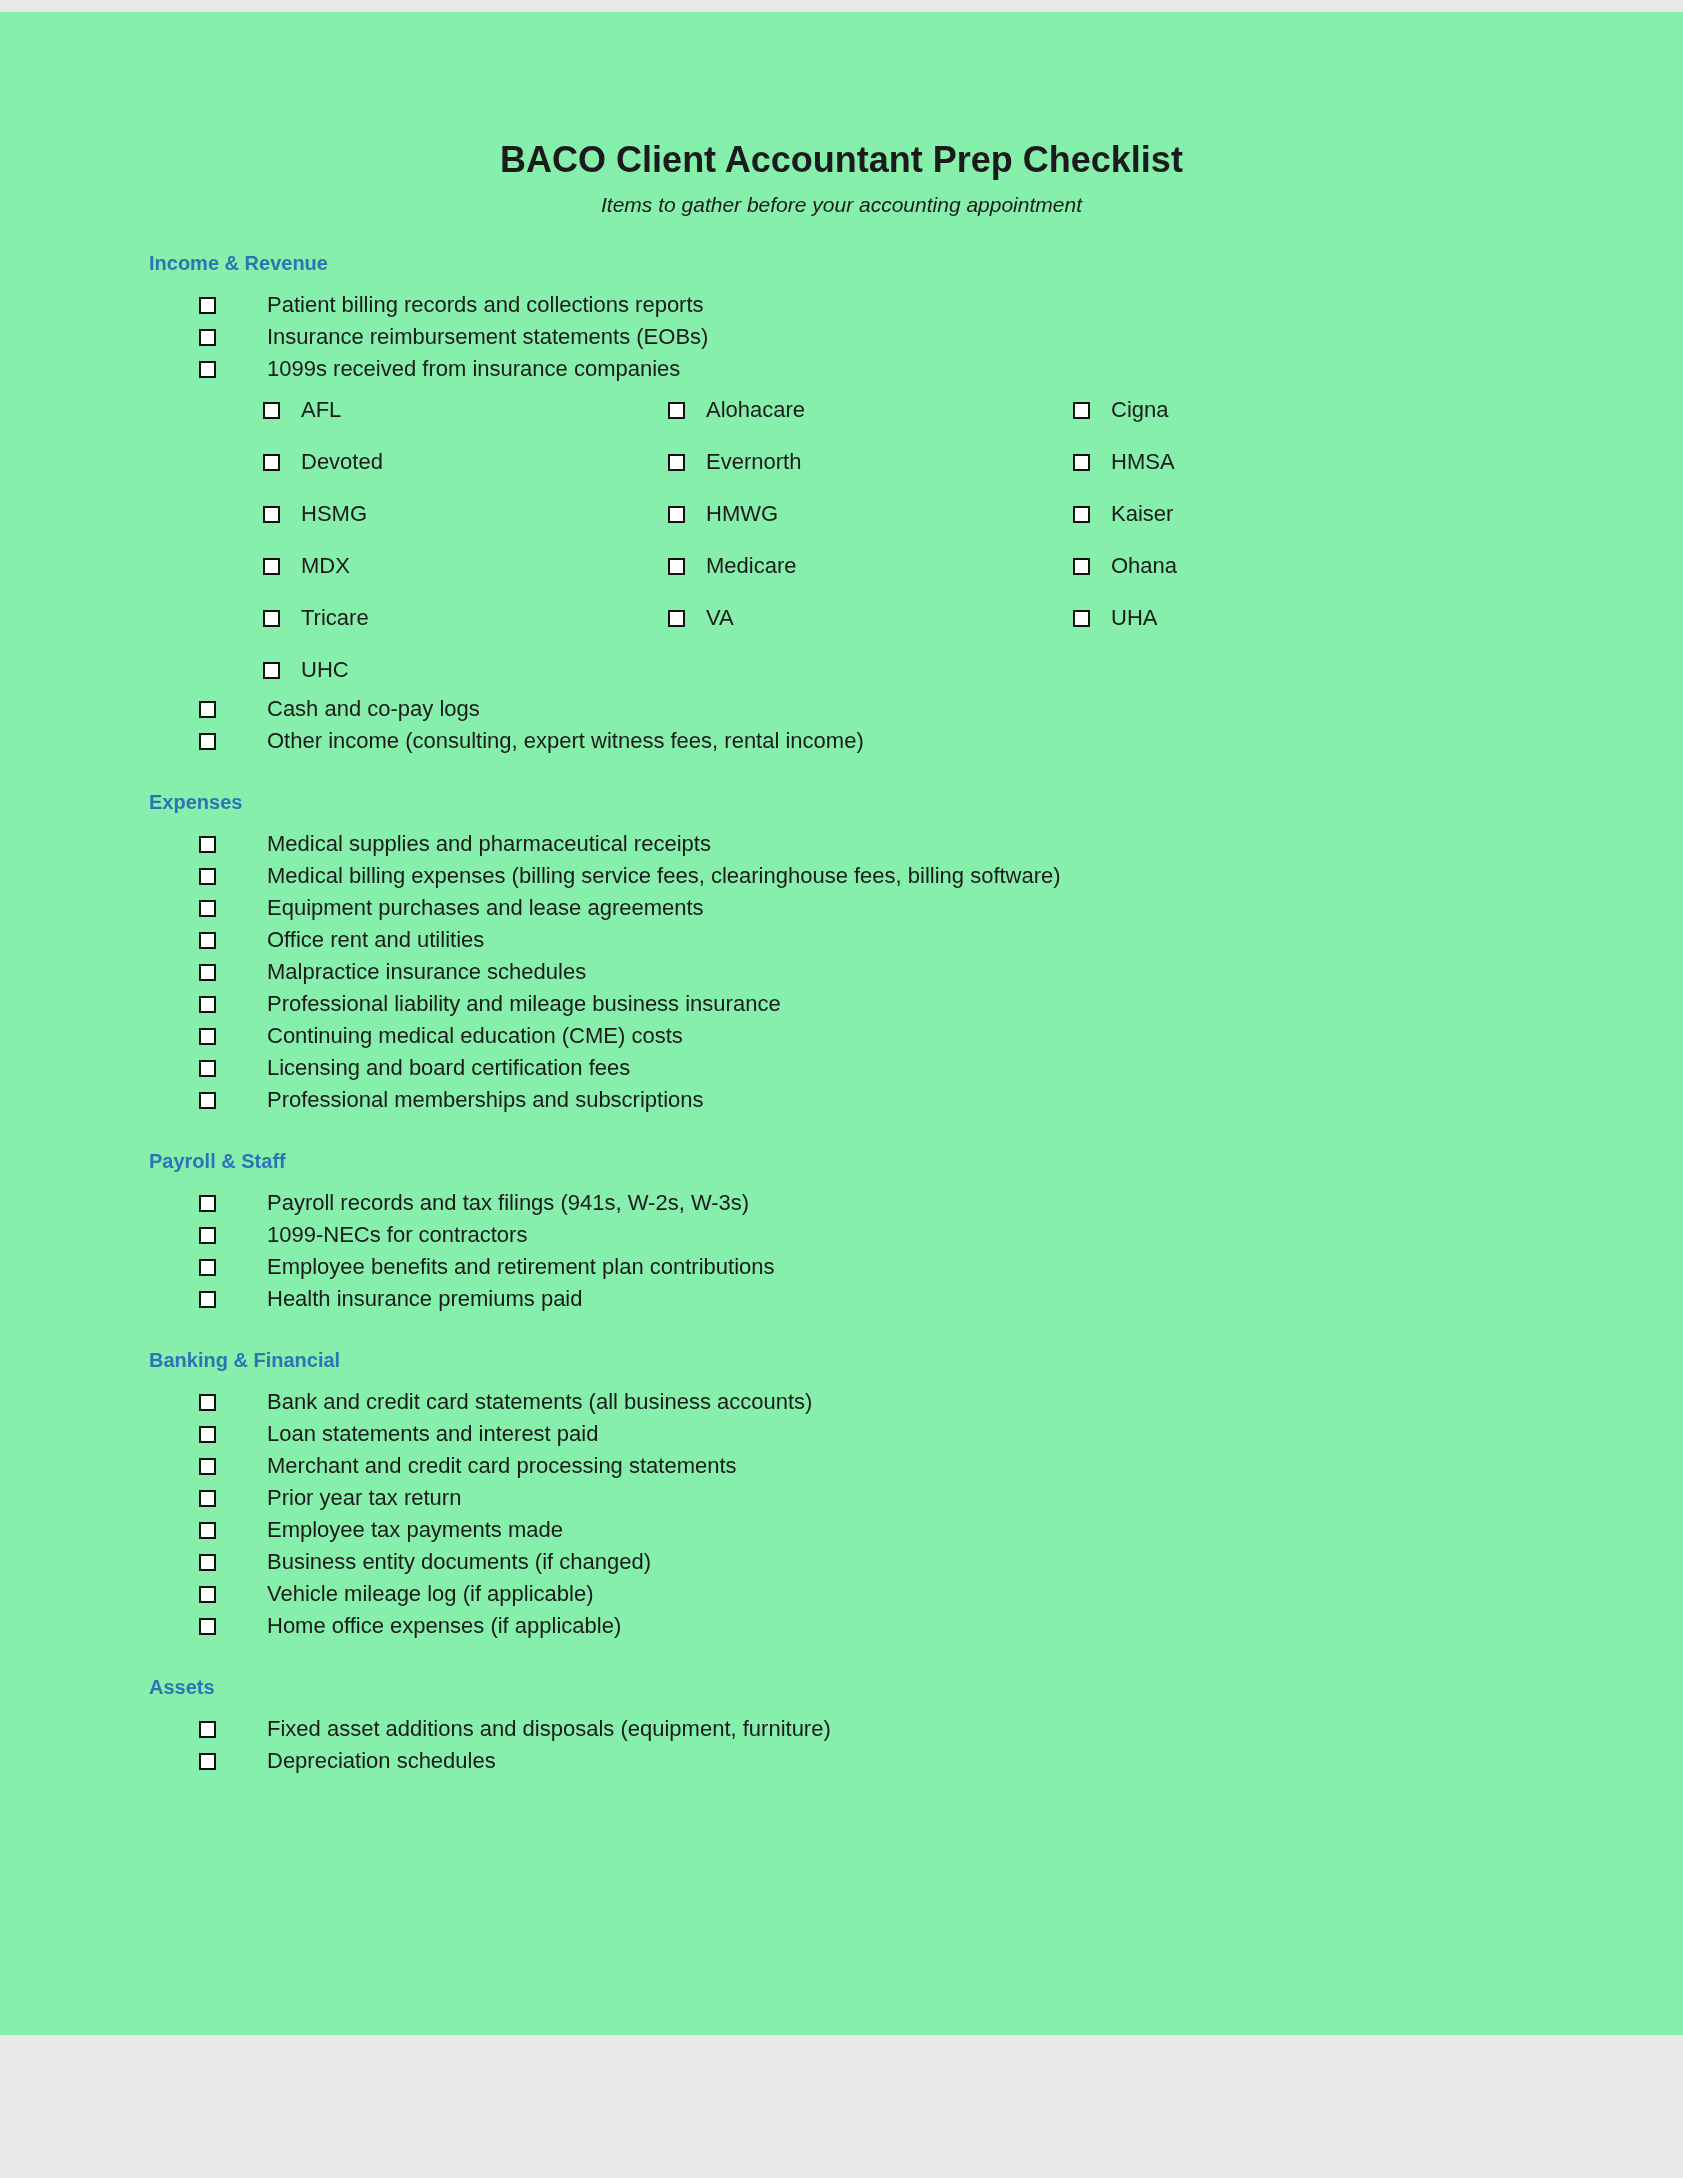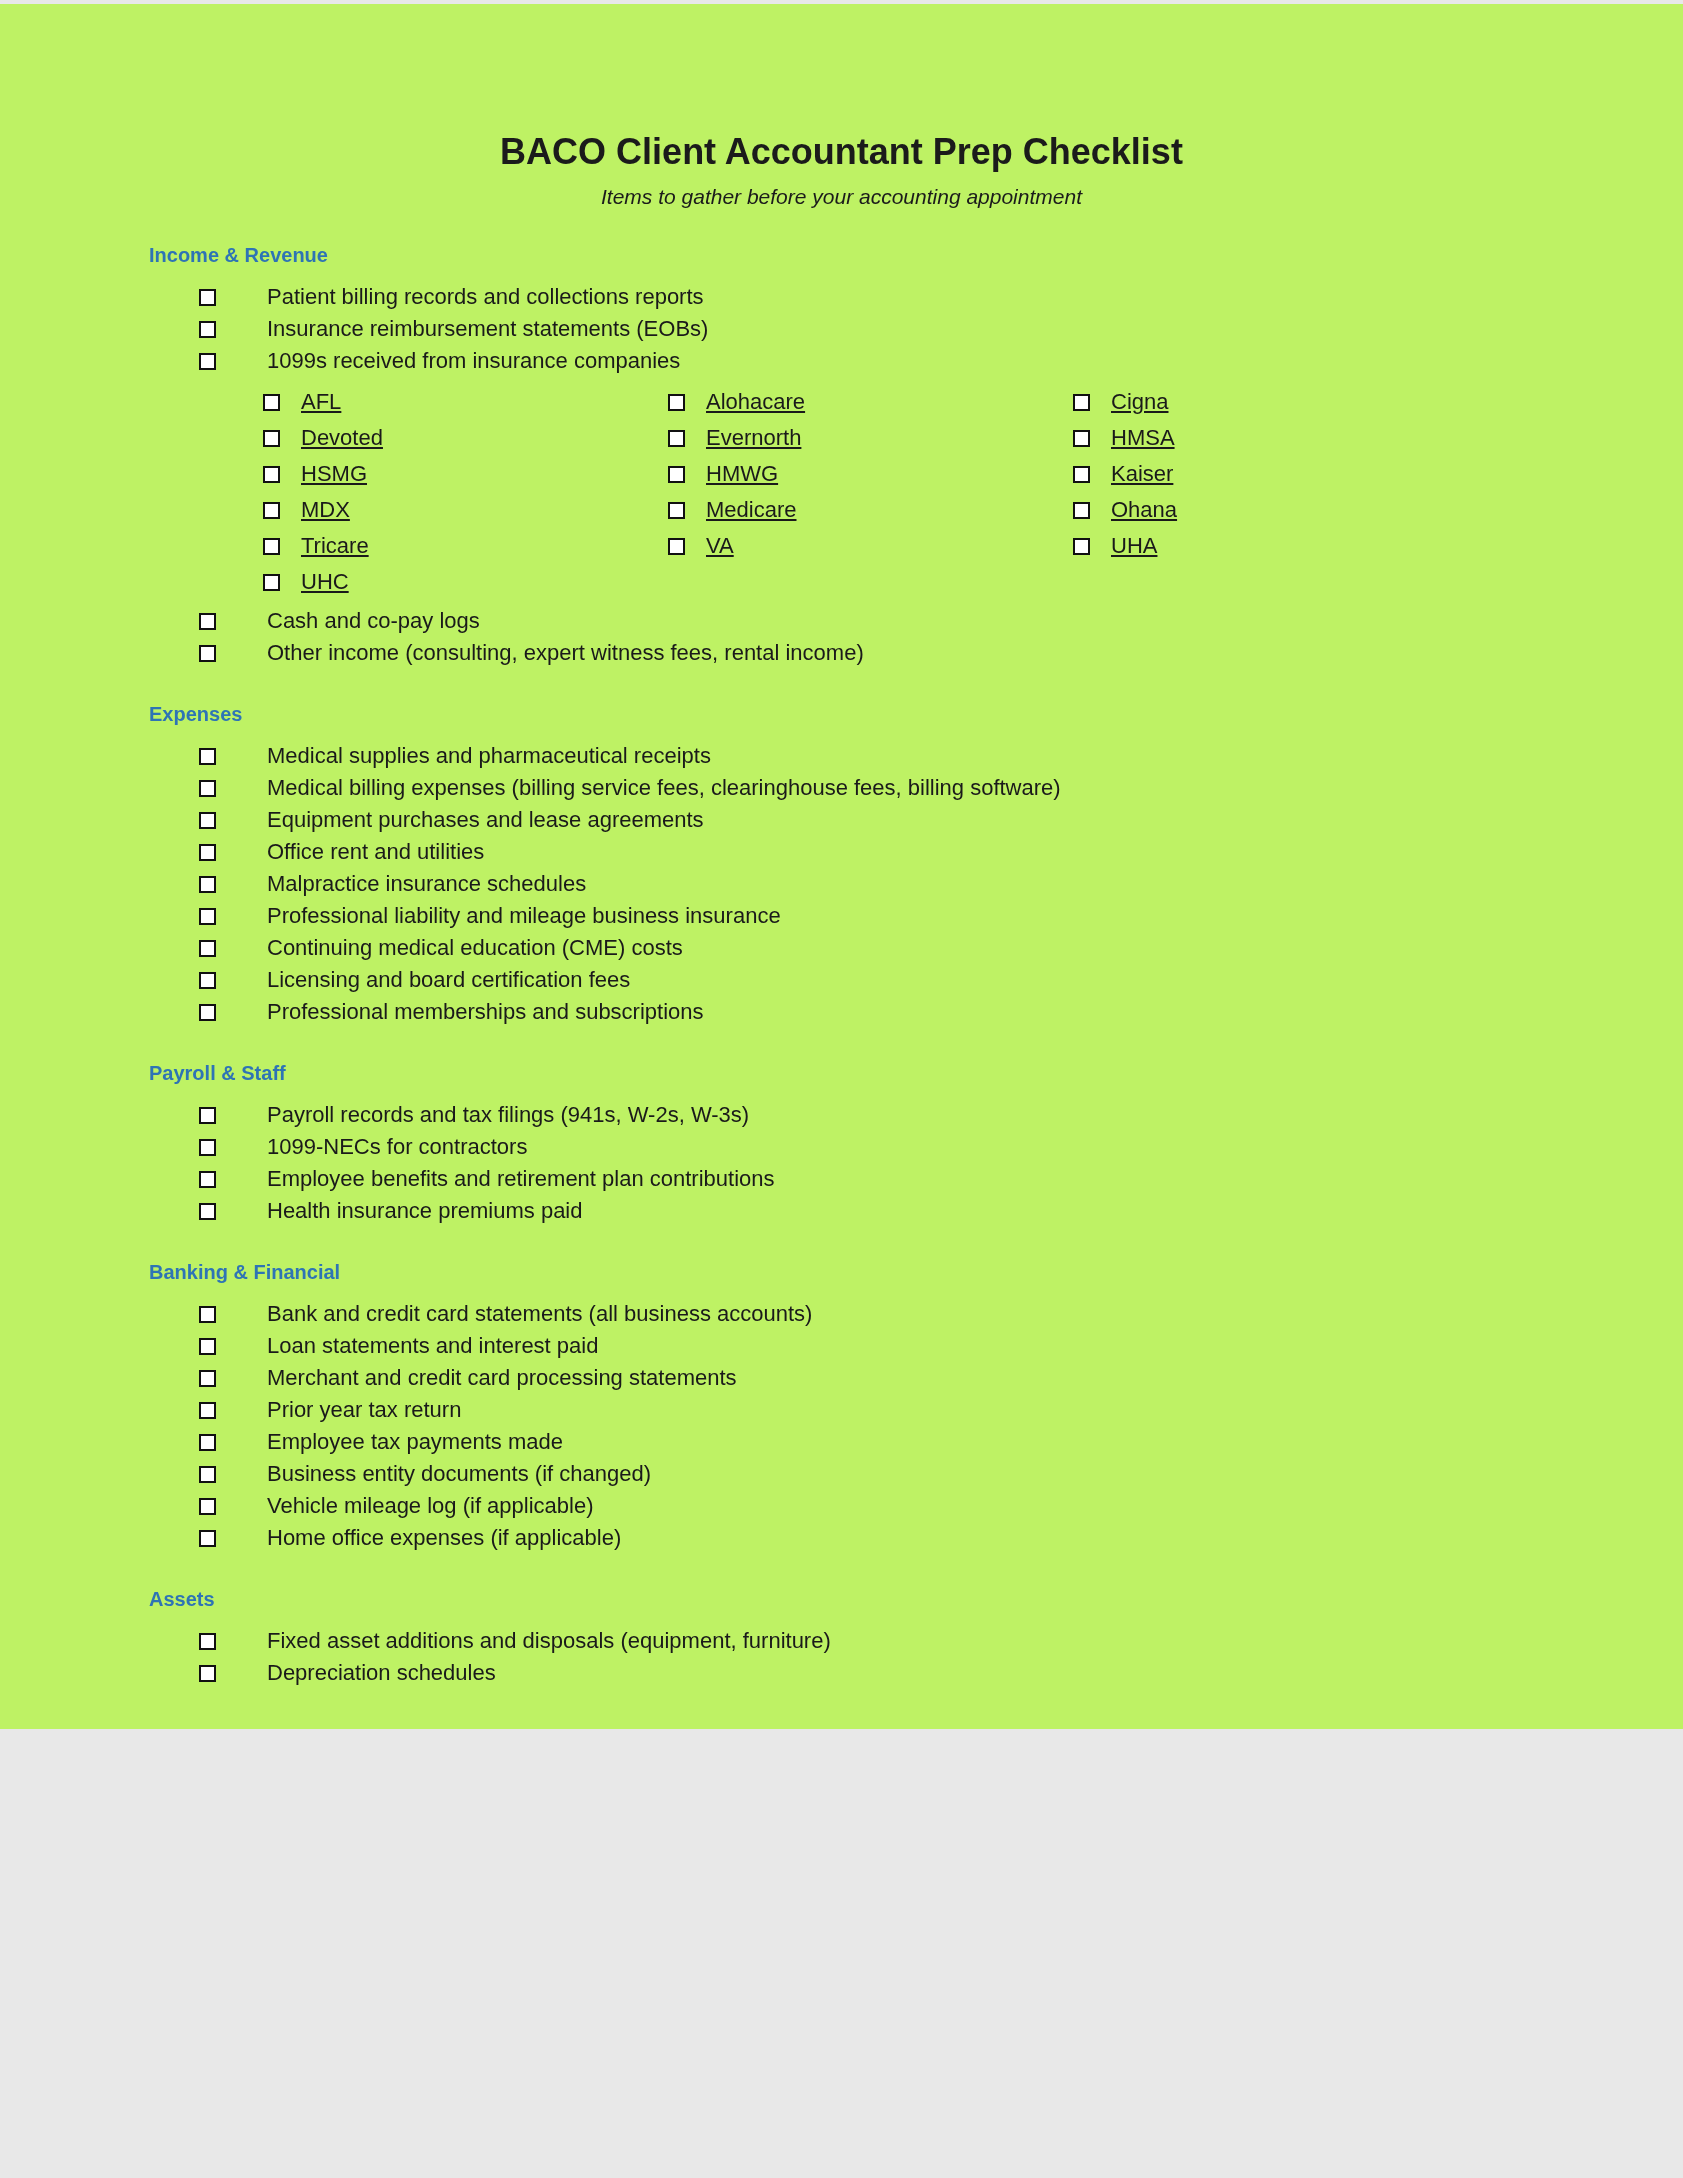--- a/index.html
+++ b/index.html
@@ -1,17 +1,17 @@
 <!DOCTYPE html>
 <html style="--heading-color: #2E74B5;"><head>
 <meta charset="utf-8">
 <style>
   html,body{margin:0;padding:0;background:#e8e8e8;}
   .page{
-    width:1683px;height:1725px;background:#bef264;margin:4px auto;
+    width:1683px;height:2023px;background:#86efac;margin:12px auto;
     font-family:"Liberation Sans",sans-serif;color:#1a1a1a;
     box-sizing:border-box;overflow:hidden;
   }
   .content{padding:127px 149px 0 149px;}
   .doc-title{
     font-size:36px;font-weight:bold;line-height:1.15;text-align:center;
     color:#1b1b1b;margin:0;
   }
   .doc-subtitle{
     font-size:21px;font-style:italic;line-height:1.2;text-align:center;
@@ -28,22 +28,21 @@
     font-size:22px;line-height:32px;color:#1a1a1a;
   }
   .checkbox{
     position:absolute;left:0;top:8px;
     width:13px;height:13px;border:2px solid #111;background:#fff;
     display:inline-block;box-sizing:content-box;
   }
   .insurer-grid{
     margin:10px 0 8px 114px;
     display:grid;grid-template-columns:405px 405px 1fr;
-    row-gap:6px;
-    text-decoration:underline;
+    row-gap:22px;
   }
   .grid-item{
     position:relative;padding-left:38px;
     font-size:22px;line-height:30px;color:#1a1a1a;
   }
   .grid-item .checkbox{top:7px;}
 </style>
 </head>
 <body>
 

